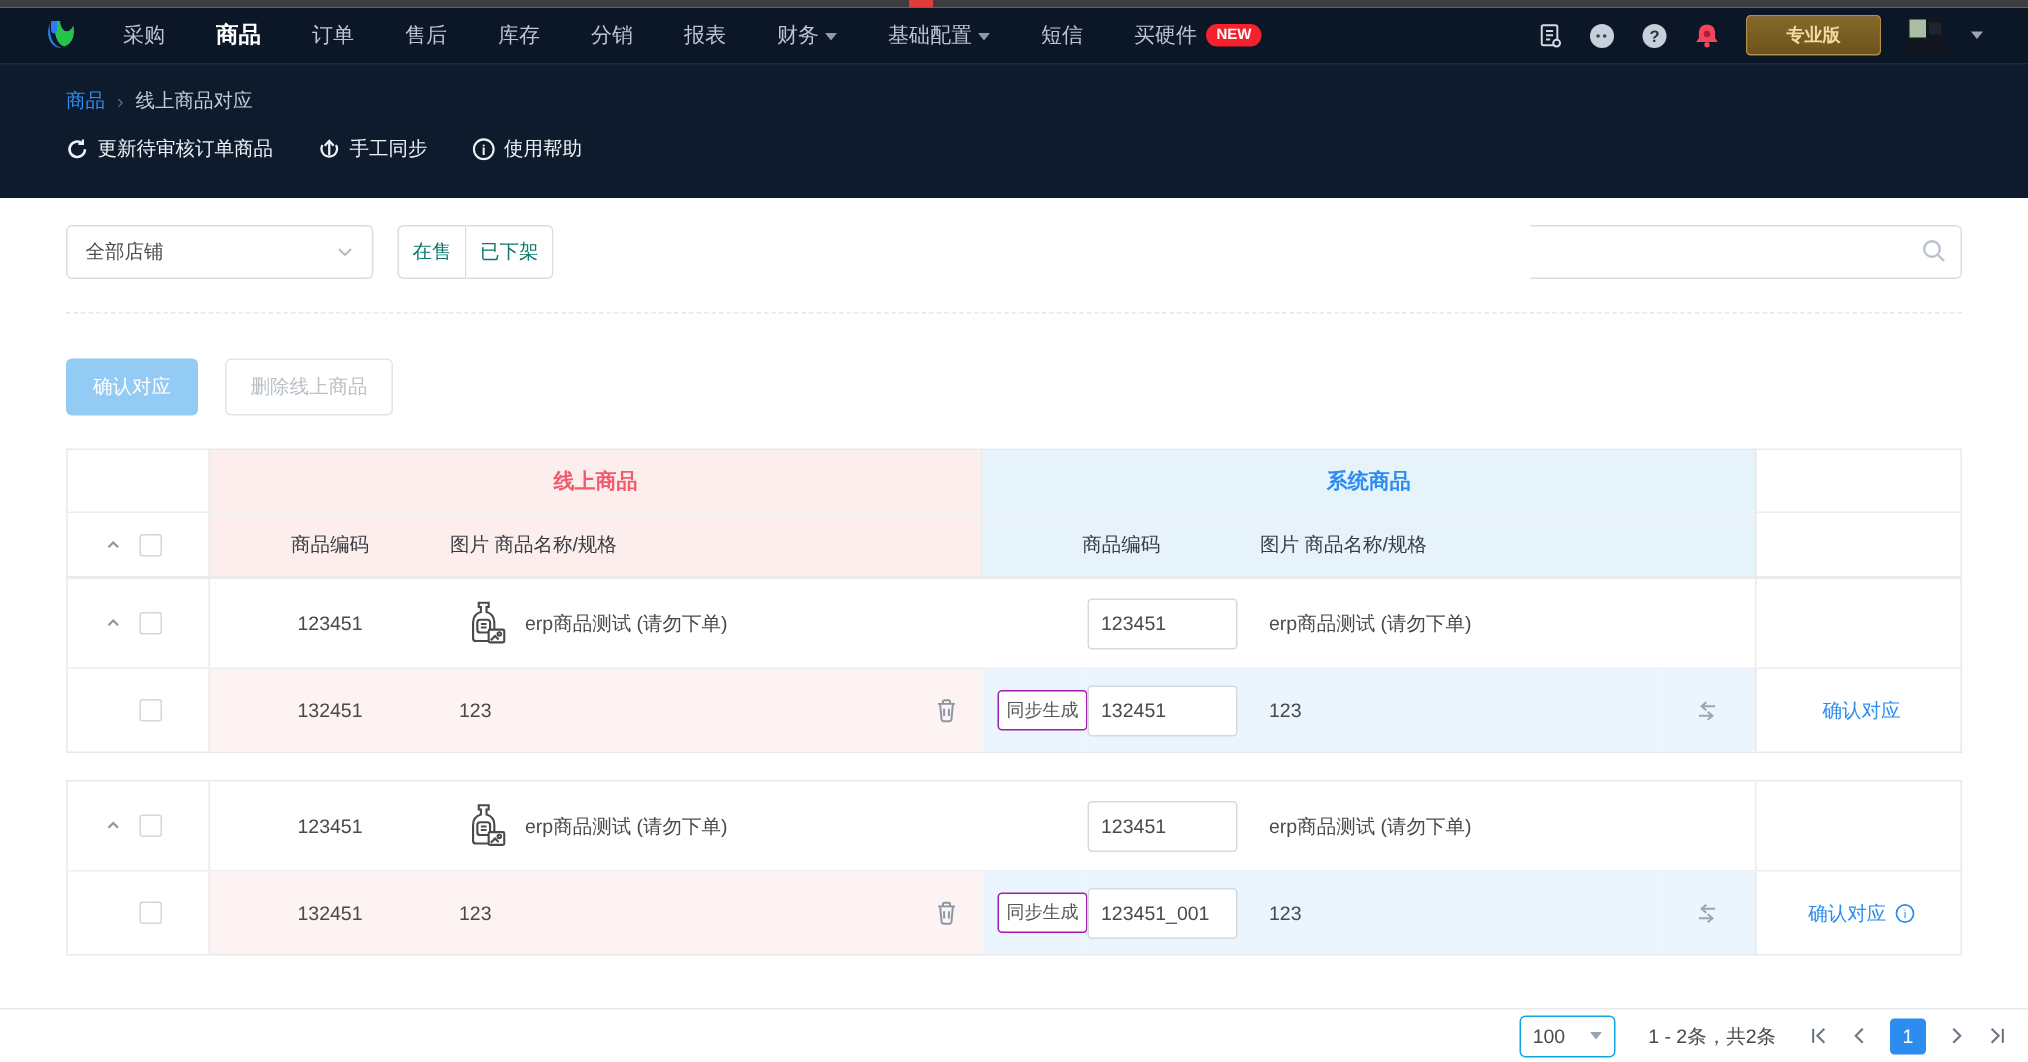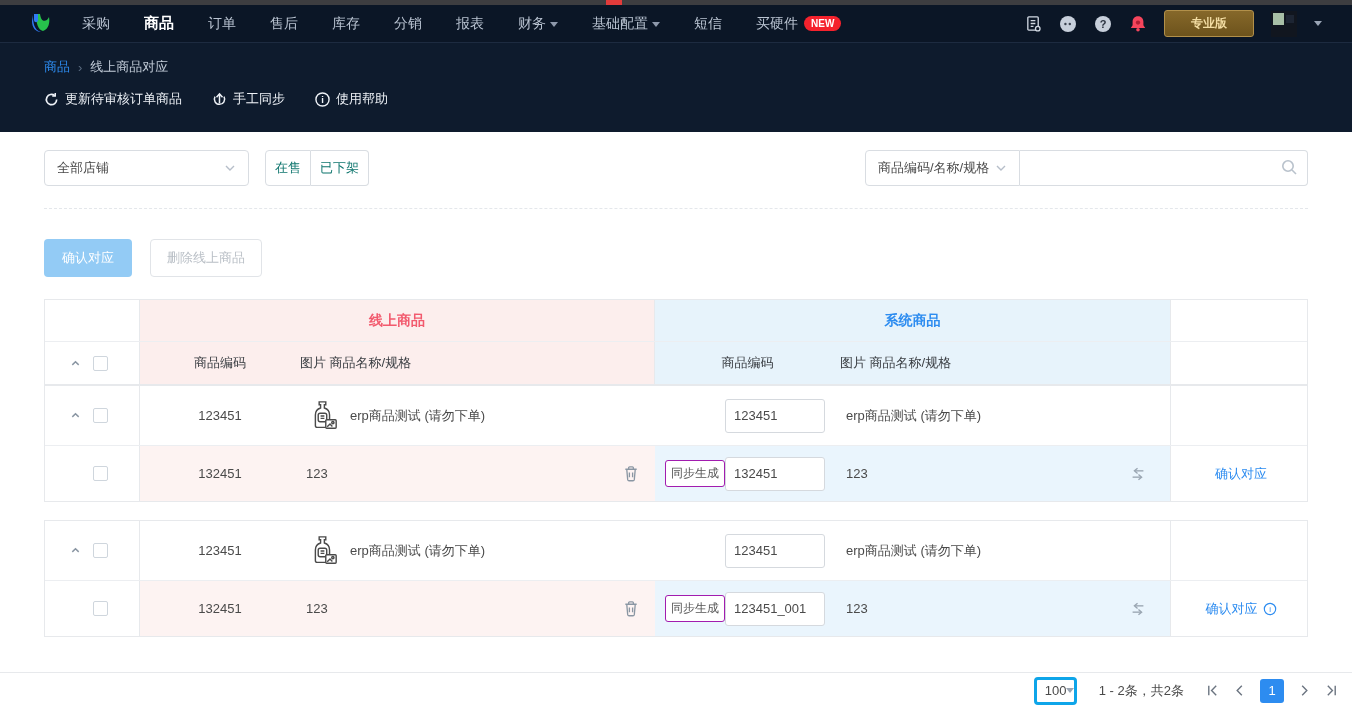--- a/index.html
+++ b/index.html
@@ -90,21 +90,21 @@
   .name-cell { padding-left:6px; }
   .link-blue { color:#2d8cf0; font-size:13px; text-decoration:none; display:flex; align-items:center; gap:5px; cursor:pointer; }
   .checkbox { width:15px; height:15px; border:1px solid #cfd6dd; border-radius:2px; background:#fff; display:inline-block; cursor:pointer; }
   .caret-up { cursor:pointer; display:flex; }
   .colcheck { gap:12px; padding-left:25px; }
   .trash-wrap { margin-left:auto; padding-right:16px; cursor:pointer; display:flex; }
   .swap-wrap { justify-content:center; cursor:pointer; }
 
   
   .footer { position:absolute; left:0; right:0; bottom:0; height:36px; background:#fff; border-top:1px solid #e7e9ec; display:flex; align-items:center; justify-content:flex-end; gap:22px; padding-right:14px; }
-  .psize { height:28px; width:43px; border:3px solid #0ea5e9; border-radius:4px; display:flex; align-items:center; justify-content:space-between; padding:0 8px; font-size:13px; color:#4a4a4a; cursor:pointer; }
+  .psize { height:28px; width:64px; border:1px solid #0ea5e9; border-radius:4px; display:flex; align-items:center; justify-content:space-between; padding:0 8px; font-size:13px; color:#4a4a4a; cursor:pointer; }
   .psize .tri { width:0;height:0;border-left:4px solid transparent;border-right:4px solid transparent;border-top:5px solid #9aa5b3; }
   .range-text { font-size:13px; color:#4a4a4a; }
   .pager { display:flex; align-items:center; gap:14px; }
   .pg-icon { display:flex; align-items:center; cursor:pointer; }
   .page-cur { width:24px; height:24px; background:#2d8cf0; color:#fff; border-radius:3px; font-size:13px; display:flex; align-items:center; justify-content:center; cursor:pointer; }
 
   svg { display:block; }
 </style>
 </head>
 <body>
@@ -237,26 +237,20 @@
       <span>全部店铺</span>
       <svg width="12" height="12" viewBox="0 0 12 12" fill="none" stroke="#b6bec9" stroke-width="1.4">
           <path d="M2 4 l4 4 l4 -4"></path>
         </svg>
     </div>
     <div class="btn-group">
       <button class="gbtn">在售</button>
       <button class="gbtn">已下架</button>
     </div>
     <div class="search-wrap">
-      <div class="select type-select">
-        <span>商品编码/名称/规格</span>
-        <svg width="12" height="12" viewBox="0 0 12 12" fill="none" stroke="#b6bec9" stroke-width="1.4">
-            <path d="M2 4 l4 4 l4 -4"></path>
-          </svg>
-      </div>
       <div class="search-box">
         <input class="search-input" value="" style="">
         <span class="mag">
           <svg width="18" height="18" viewBox="0 0 18 18" fill="none" stroke="#b9c2cc" stroke-width="1.6">
               <circle cx="8" cy="8" r="5.2"></circle>
               <path d="M12 12 l4 4"></path>
             </svg>
         </span>
       </div>
     </div>

